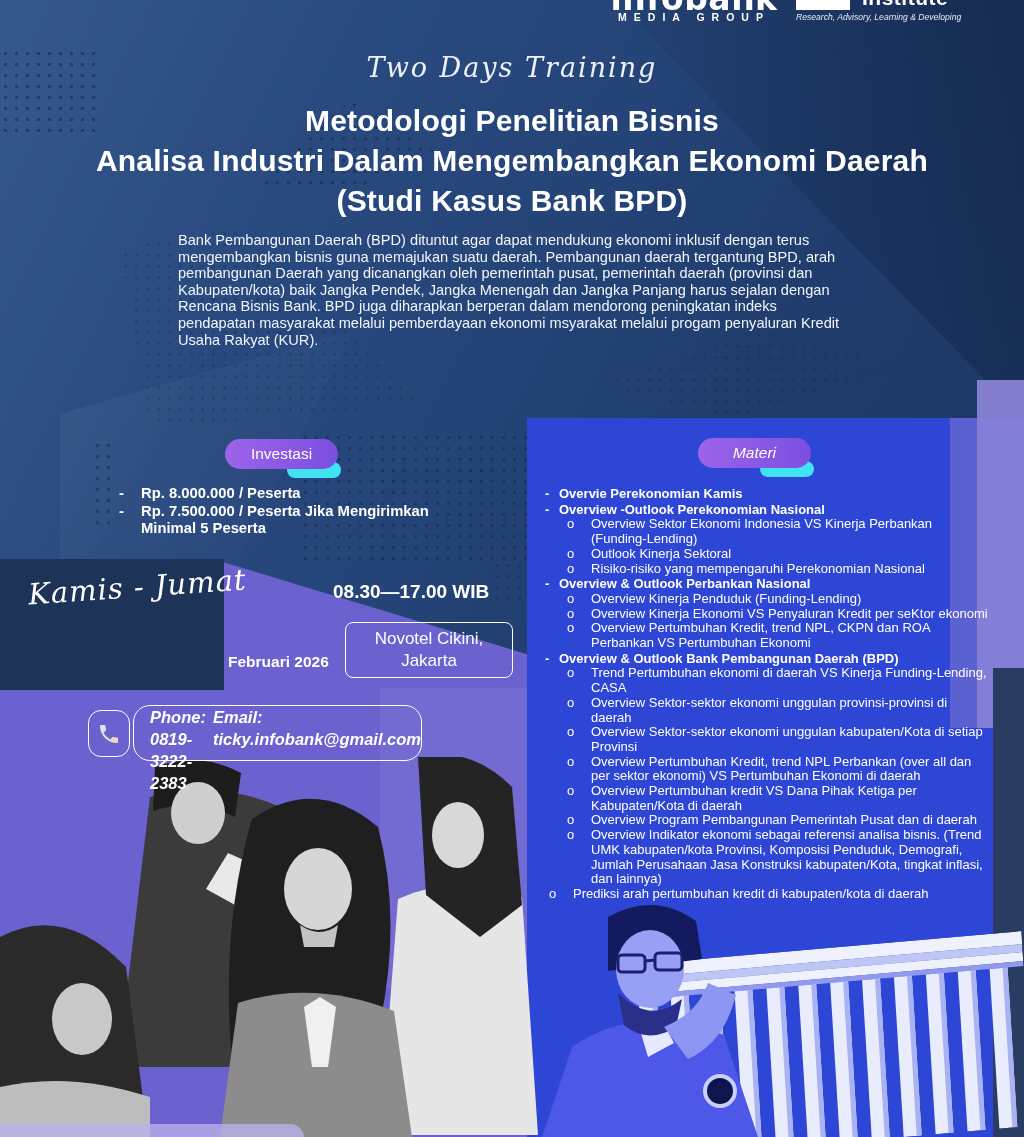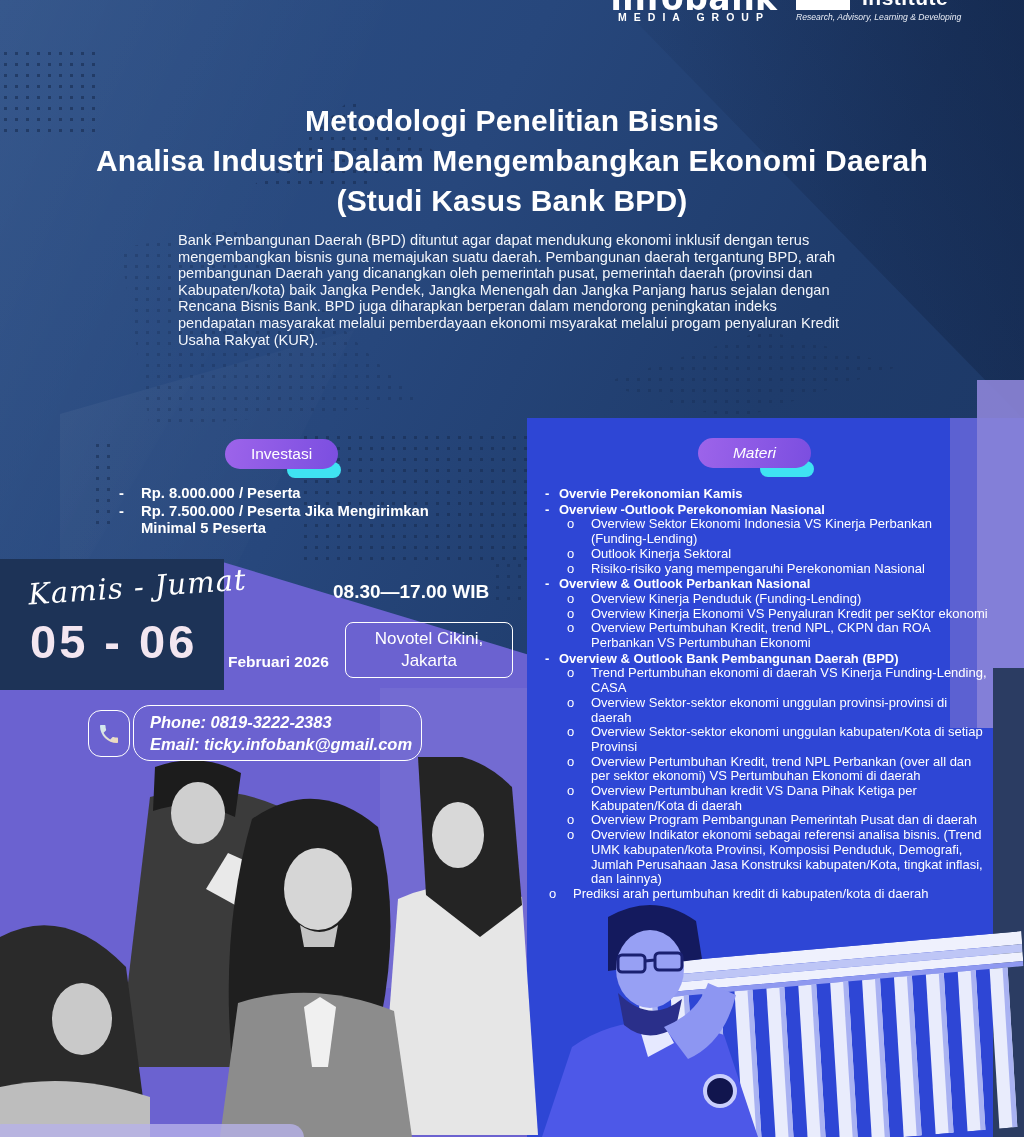--- a/index.html
+++ b/index.html
@@ -86,21 +86,21 @@
   .month{position:absolute;left:228px;top:653px;font-size:15.5px;font-weight:600;z-index:6;}
   .venue-box{position:absolute;left:345px;top:622px;width:150px;border:1.7px solid #fff;border-radius:8px;
     padding:5px 8px;font-size:17px;line-height:22px;font-weight:500;z-index:6;text-align:center;}
   
   .purple-panel{position:absolute;left:0;top:688px;width:1024px;height:449px;background:#6b62d0;}
   .purple-light{position:absolute;left:380px;top:688px;width:180px;height:300px;background:rgba(255,255,255,.06);}
   
   .contact-icon{position:absolute;left:88px;top:710px;width:40px;height:45px;border:1.6px solid #fff;border-radius:13px;
     display:flex;align-items:center;justify-content:center;z-index:7;}
   .contact-card{position:absolute;left:133px;top:705px;width:289px;height:56px;border:1.7px solid #fff;border-radius:17px;
-    display:flex;flex-direction:column;justify-content:center;padding-left:16px;box-sizing:border-box;
+    display:flex;flex-direction:row;justify-content:center;padding-left:16px;box-sizing:border-box;
     font-size:16.5px;font-style:italic;font-weight:bold;line-height:22px;z-index:7;}
   
   .photo{position:absolute;pointer-events:none;}
   .ph-people{left:0;top:757px;width:545px;height:380px;z-index:5;}
   .ph-man{left:512px;top:895px;width:305px;height:242px;z-index:5;}
   .ph-building{left:636px;top:948px;width:392px;height:195px;z-index:4;transform:rotate(-3.5deg) skewY(-1.5deg);}
   .lav-band{position:absolute;left:-12px;top:1124px;width:316px;height:28px;border-radius:14px;
     background:#b7b1e8;opacity:.8;z-index:6;}
   .z6{z-index:6;font-style:italic;}
 </style>
@@ -134,20 +134,21 @@
       <div class="word">infobank</div>
       <div class="sub">MEDIA GROUP</div>
     </div>
     <div class="logo-inst">
       <div class="inst-flag"></div>
       <div class="inst-name">Institute</div>
       <div class="inst-tag">Research, Advisory, Learning &amp; Developing</div>
     </div>
   </div>
 
+  <div class="eyebrow">Two Days Training</div>
   <div class="title">
     <div>Metodologi Penelitian Bisnis</div>
     <div>Analisa Industri Dalam Mengembangkan Ekonomi Daerah</div>
     <div>(Studi Kasus Bank BPD)</div>
   </div>
   <div class="desc">Bank Pembangunan Daerah (BPD) dituntut agar dapat mendukung ekonomi inklusif dengan terus mengembangkan bisnis guna memajukan suatu daerah. Pembangunan daerah tergantung BPD, arah pembangunan Daerah yang dicanangkan oleh pemerintah pusat, pemerintah daerah (provinsi dan Kabupaten/kota) baik Jangka Pendek, Jangka Menengah dan Jangka Panjang harus sejalan dengan Rencana Bisnis Bank. BPD juga diharapkan berperan dalam mendorong peningkatan indeks pendapatan masyarakat melalui pemberdayaan ekonomi msyarakat melalui progam penyaluran Kredit Usaha Rakyat (KUR).</div>
 
   <div class="pill-wrap pw-invest">
     <div class="pill">Investasi</div>
     <div class="pill-accent"></div>
@@ -240,21 +241,20 @@
         <span class="txt">Overview Indikator ekonomi sebagai referensi analisa bisnis. (Trend UMK kabupaten/kota Provinsi, Komposisi Penduduk, Demografi, Jumlah Perusahaan Jasa Konstruksi kabupaten/Kota, tingkat inflasi, dan lainnya)</span>
       </div>
     <div class="m-sub flush">
         <span class="mk">o</span>
         <span class="txt">Prediksi arah pertumbuhan kredit di kabupaten/kota di daerah</span>
       </div>
   </div>
 
   <div class="date-block"></div>
   <div class="days-script">Kamis - Jumat</div>
-  <div class="dates">05 - 06</div>
   <div class="time">08.30—17.00 WIB</div>
   <div class="month">Februari 2026</div>
   <div class="venue-box">
     <div>Novotel Cikini,</div>
     <div>Jakarta</div>
   </div>
 
   <div class="contact-icon">
     <svg width="24" height="24" viewBox="0 0 24 24">
       <defs>

